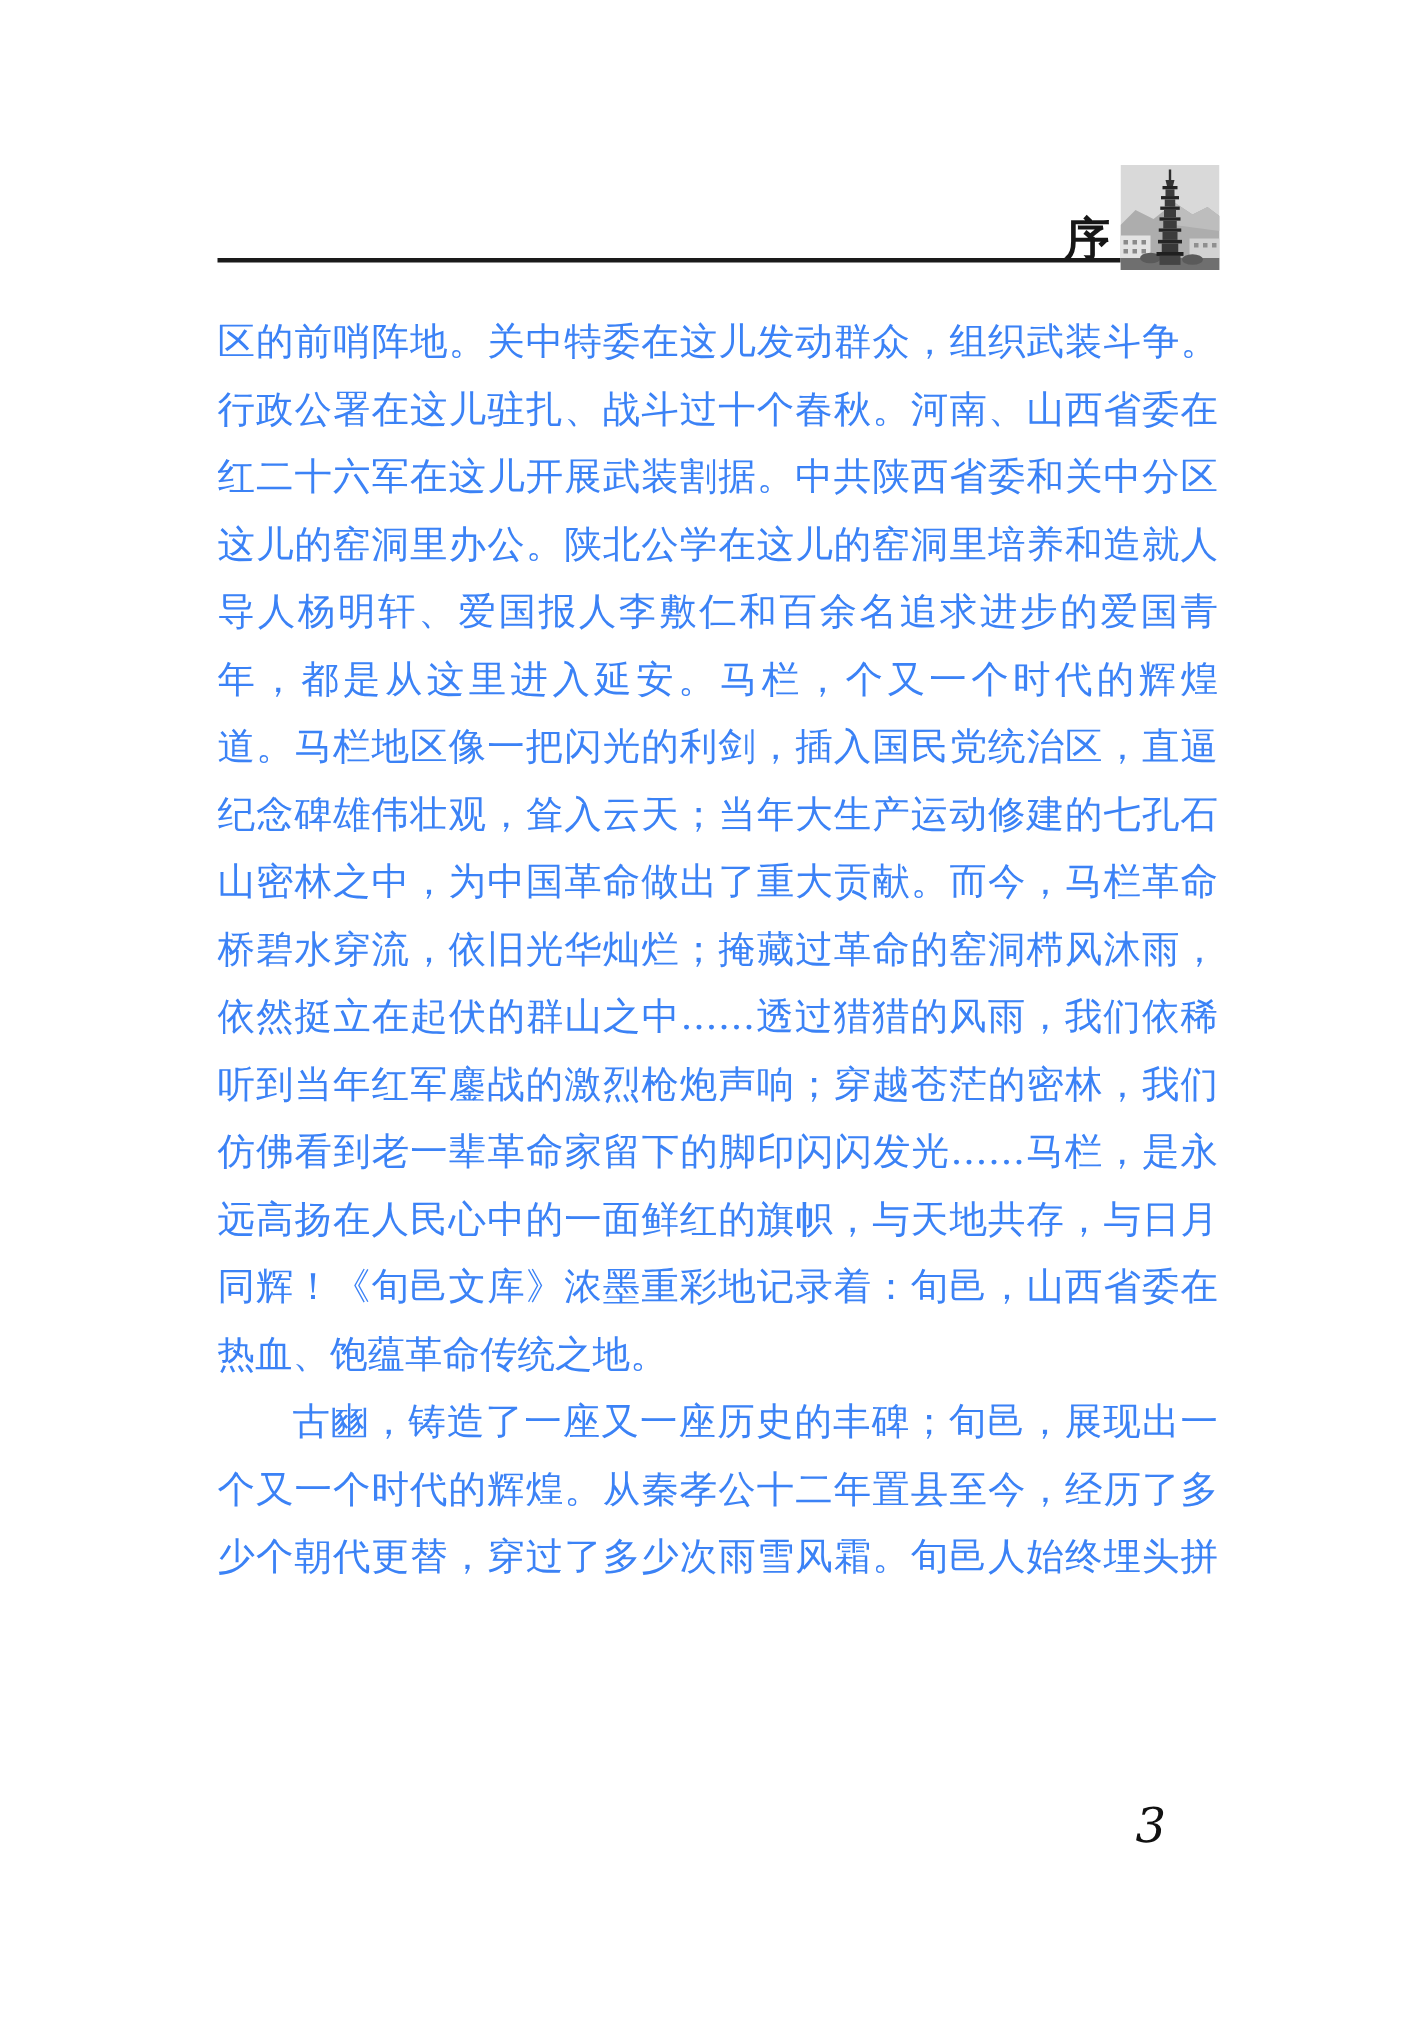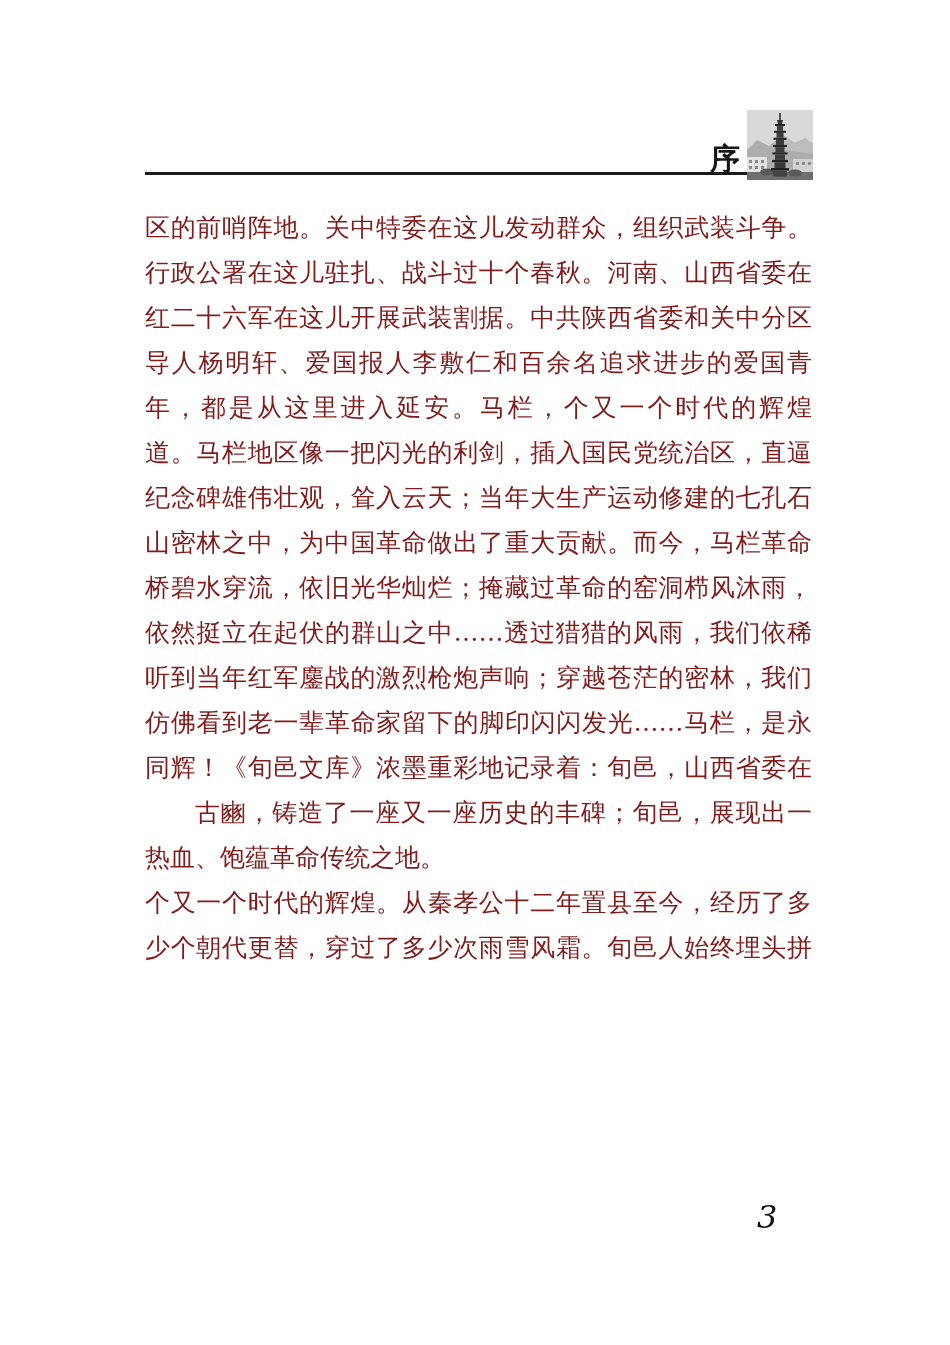--- a/index.html
+++ b/index.html
@@ -41,21 +41,21 @@
   }
 
   
   .body-text {
     position: absolute;
     left: 145px;
     top: 205px;
     width: 667px;
     font-size: 25px;
     line-height: 45px;
-    color: #7f1d1d;
+    color: #3b82f6;
   }
   .line {
     height: 45px;
     overflow: hidden;
     text-align: justify;
     text-align-last: justify;
     text-justify: inter-character;
   }
   .line.indent { text-indent: 2em; }
   .line.short-last { text-align-last: left; }
@@ -117,31 +117,33 @@
     <rect x="25" y="49.9" width="16" height="2.4" fill="#252525"></rect>
     <rect x="27.5" y="52.3" width="11" height="5.7" fill="#383838"></rect>
     <rect x="24" y="58" width="18" height="2.6" fill="#202020"></rect>
     <rect x="26" y="60.6" width="14" height="6" fill="#444444"></rect>
   </svg>
 
   <div class="body-text">
       <div class="line">区的前哨阵地。关中特委在这儿发动群众，组织武装斗争。</div>
       <div class="line">行政公署在这儿驻扎、战斗过十个春秋。河南、山西省委在</div>
       <div class="line">红二十六军在这儿开展武装割据。中共陕西省委和关中分区</div>
+      <div class="line">这儿的窑洞里办公。陕北公学在这儿的窑洞里培养和造就人</div>
       <div class="line">导人杨明轩、爱国报人李敷仁和百余名追求进步的爱国青</div>
       <div class="line">年，都是从这里进入延安。马栏，个又一个时代的辉煌</div>
       <div class="line">道。马栏地区像一把闪光的利剑，插入国民党统治区，直逼</div>
       <div class="line">纪念碑雄伟壮观，耸入云天；当年大生产运动修建的七孔石</div>
       <div class="line">山密林之中，为中国革命做出了重大贡献。而今，马栏革命</div>
       <div class="line">桥碧水穿流，依旧光华灿烂；掩藏过革命的窑洞栉风沐雨，</div>
       <div class="line">依然挺立在起伏的群山之中……透过猎猎的风雨，我们依稀</div>
       <div class="line">听到当年红军鏖战的激烈枪炮声响；穿越苍茫的密林，我们</div>
       <div class="line">仿佛看到老一辈革命家留下的脚印闪闪发光……马栏，是永</div>
+      <div class="line">远高扬在人民心中的一面鲜红的旗帜，与天地共存，与日月</div>
       <div class="line">同辉！《旬邑文库》浓墨重彩地记录着：旬邑，山西省委在</div>
+      <div class="line short-last">热血、饱蕴革命传统之地。</div>
       <div class="line indent">古豳，铸造了一座又一座历史的丰碑；旬邑，展现出一</div>
-      <div class="line short-last">热血、饱蕴革命传统之地。</div>
       <div class="line">个又一个时代的辉煌。从秦孝公十二年置县至今，经历了多</div>
       <div class="line">少个朝代更替，穿过了多少次雨雪风霜。旬邑人始终埋头拼</div>
     </div>
 
   <div class="page-number">3</div>
 
 </div>
 
 </body></html>

